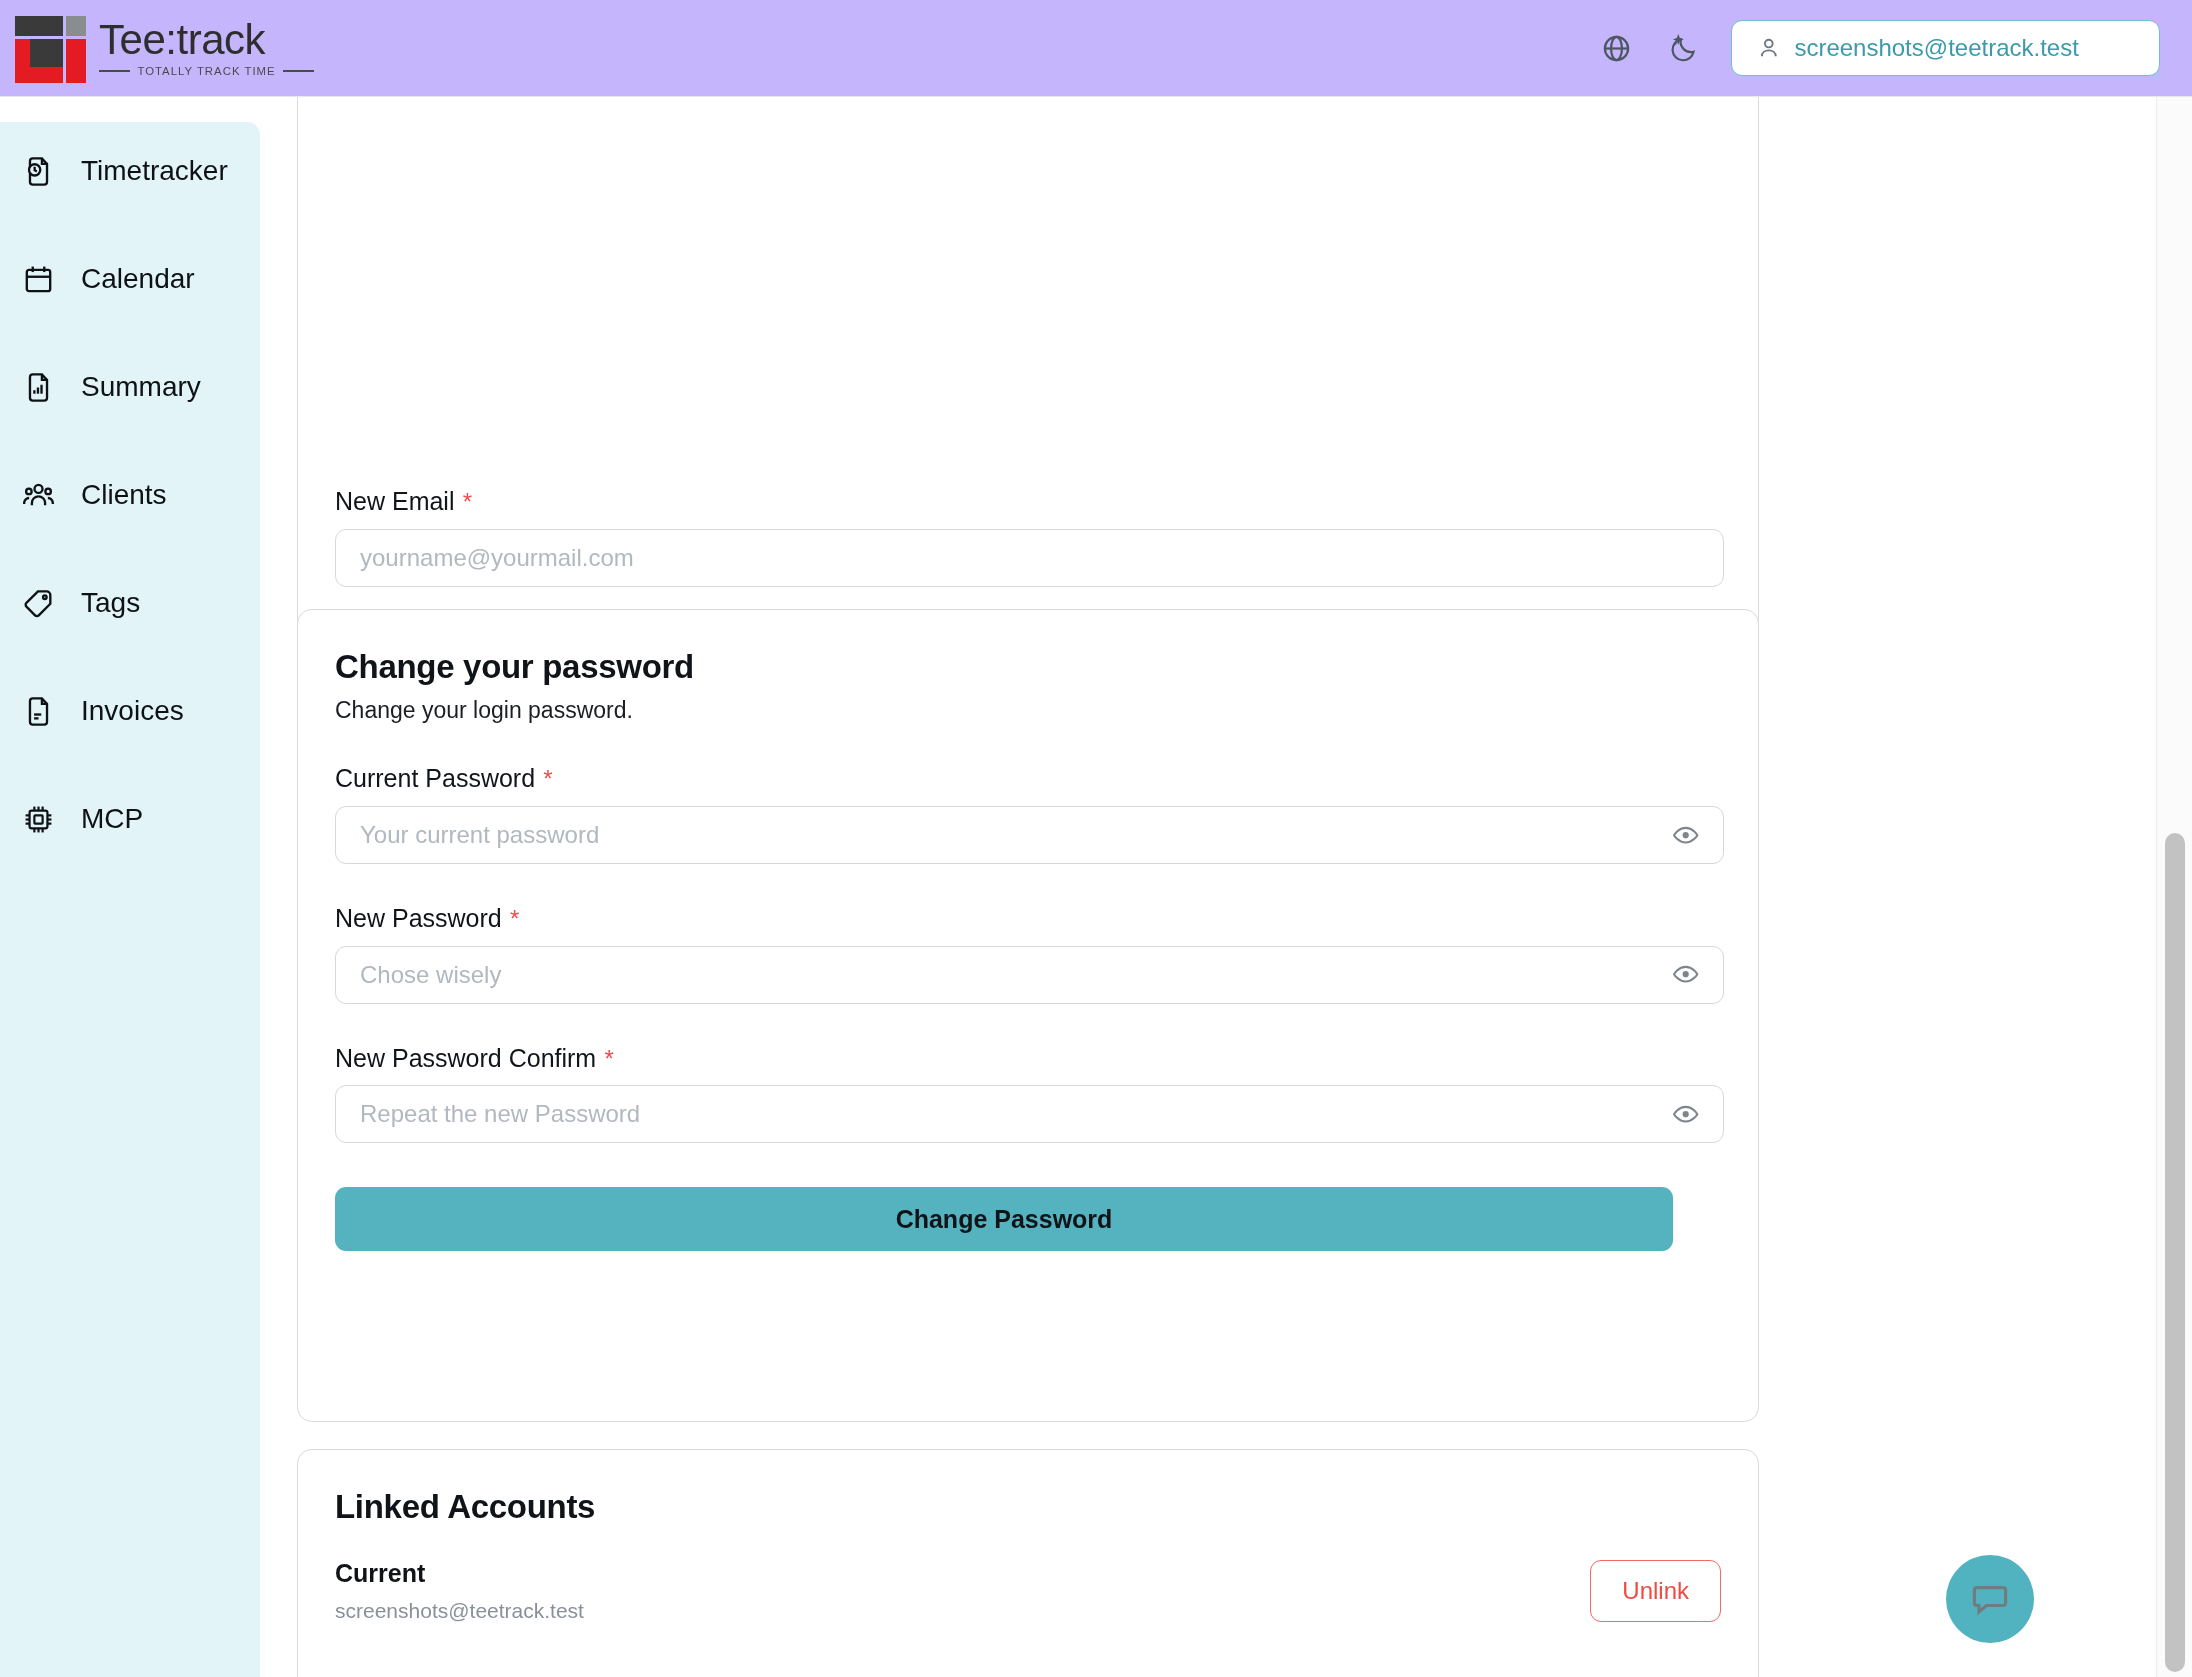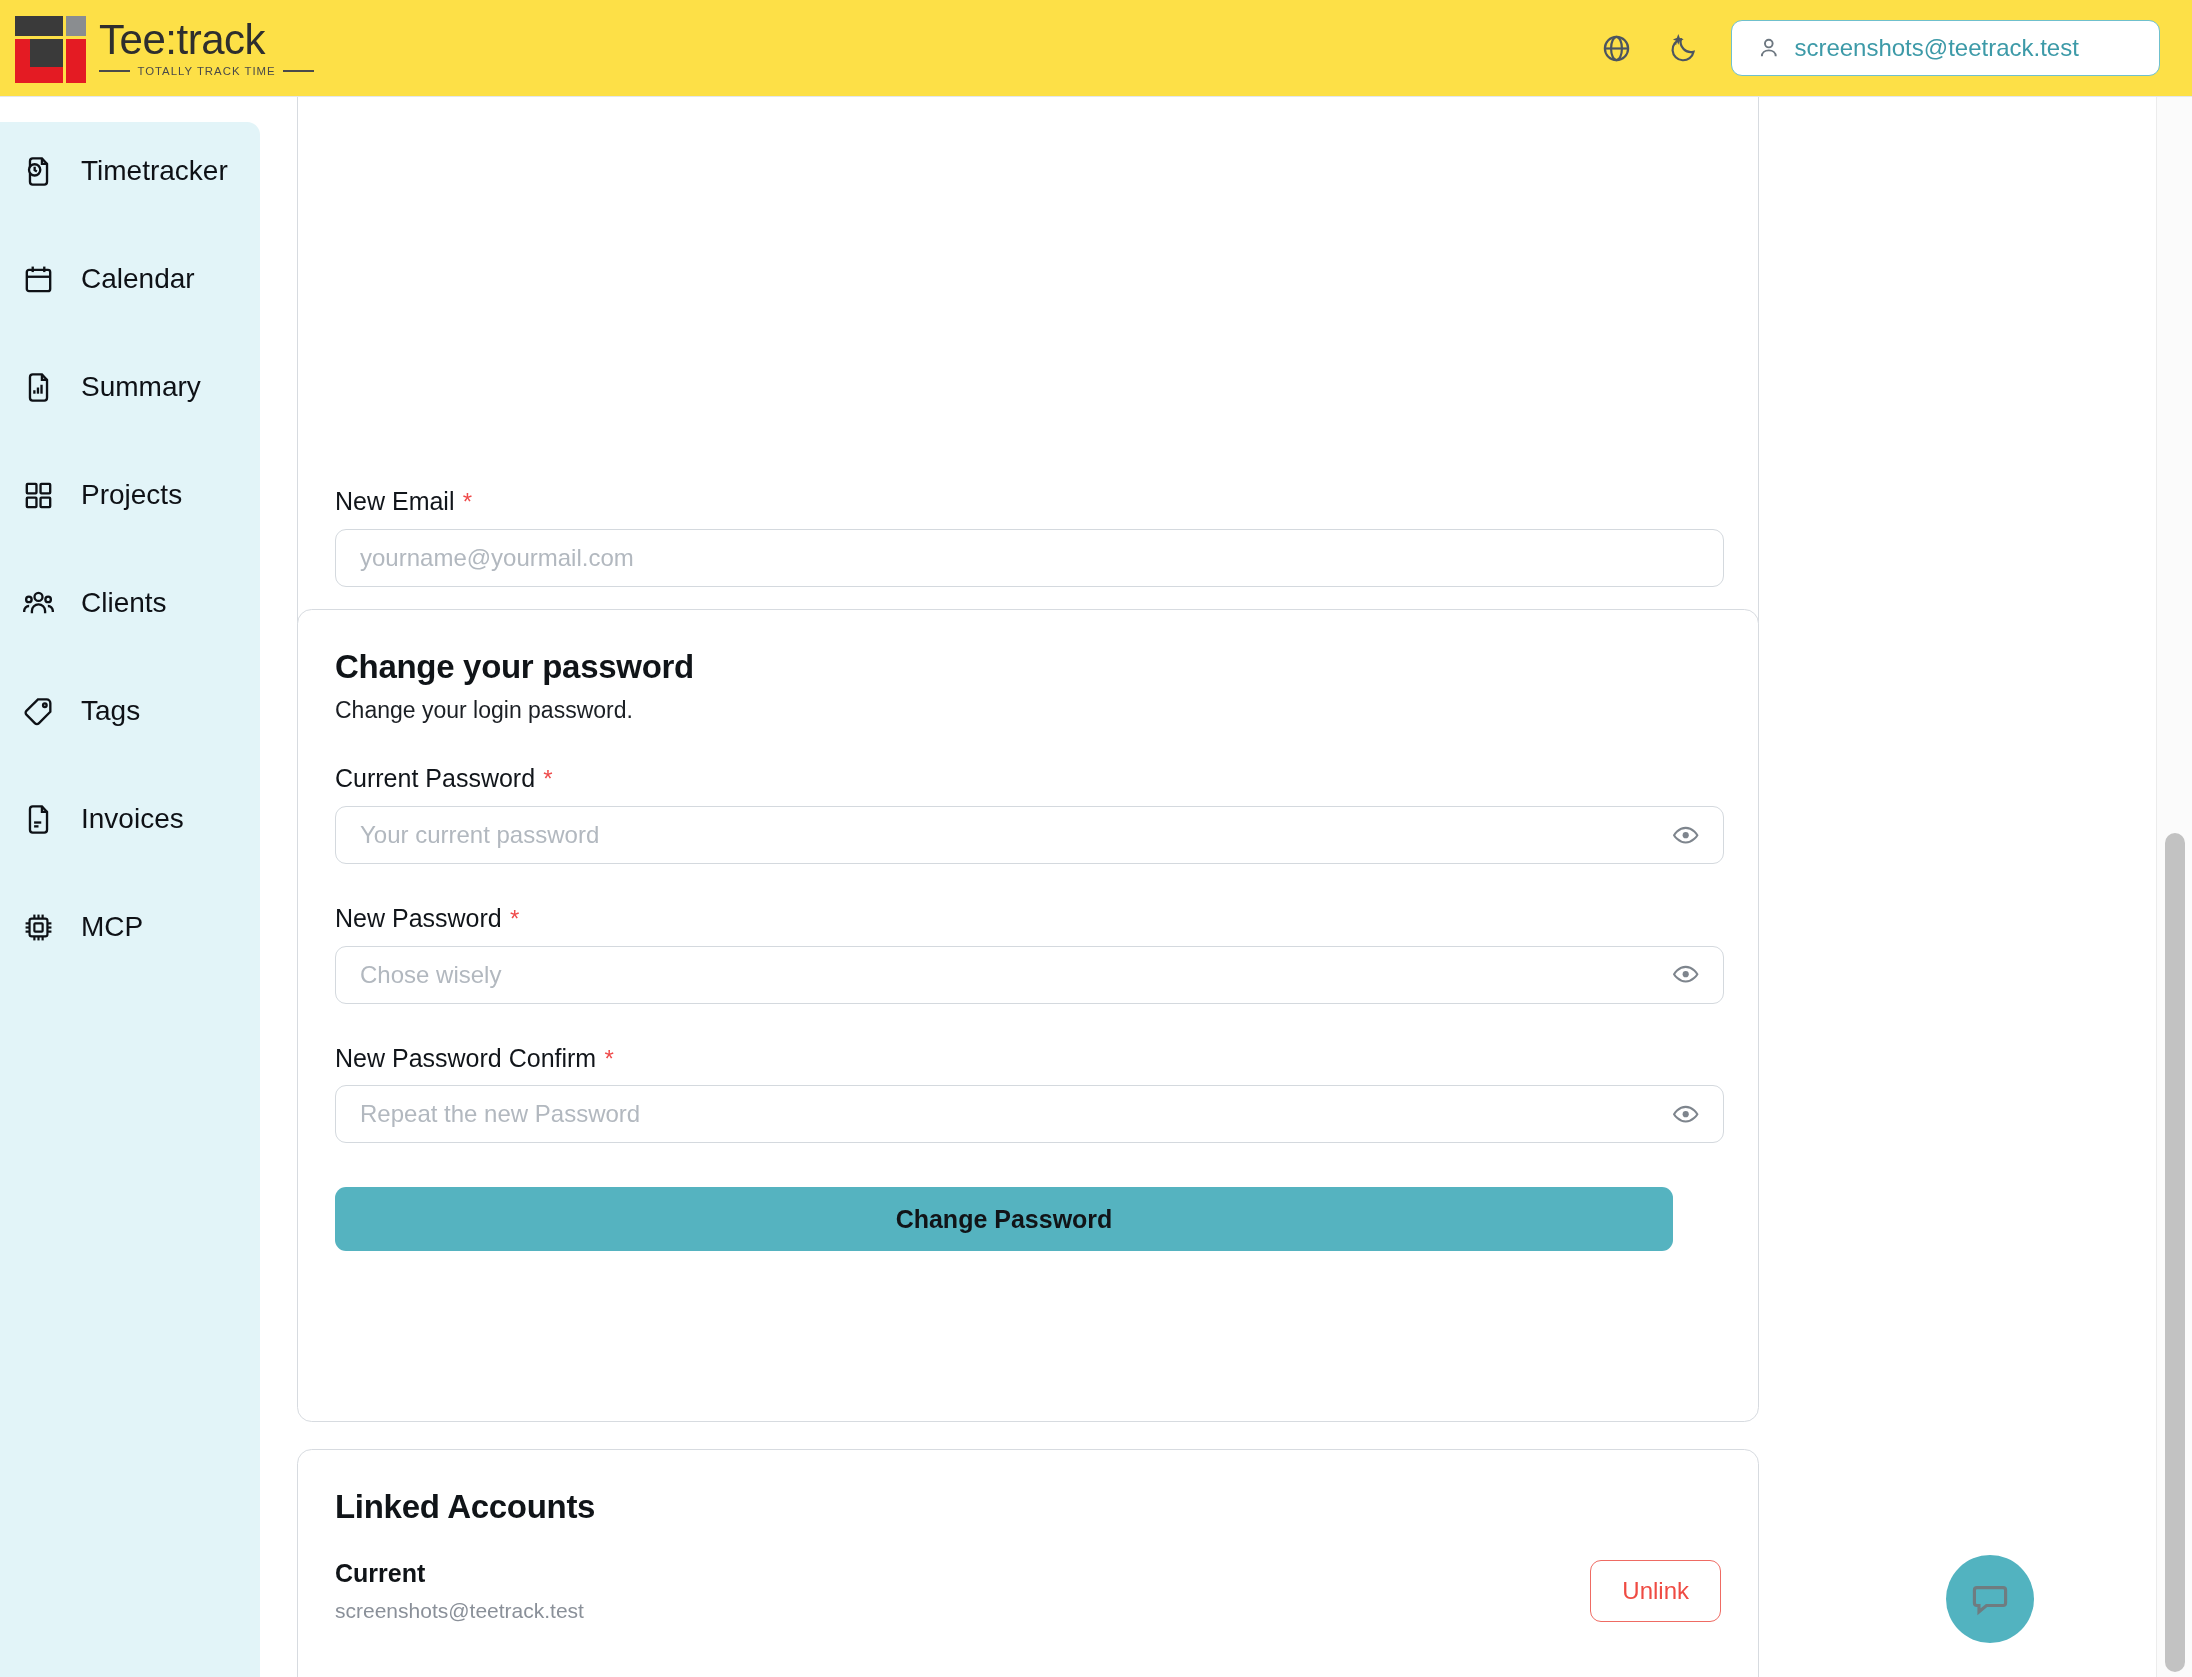--- a/index.html
+++ b/index.html
@@ -17,21 +17,21 @@
     height: 1678px;
     background: #ffffff;
   }
 
   
   #header {
     position: absolute;
     top: 0; left: 0;
     width: 2193px;
     height: 97px;
-    background: #fde047;
+    background: #c4b5fd;
     border-bottom: 1.8px solid #e4e7ec;
     display: flex;
     align-items: center;
     justify-content: space-between;
     padding: 0 33px 0 7.3px;
   }
   .brand { display: flex; align-items: center; gap: 12.8px; }
   .logo-mark {
     position: relative;
     width: 79px;
@@ -336,31 +336,20 @@
           <path d="M14.5 2.5H7.8A2 2 0 0 0 5.8 4.5v15A2 2 0 0 0 7.8 21.5h8.4a2 2 0 0 0 2-2V6.5z"></path>
           <path d="M14.5 2.5V6.5h4"></path>
           <line x1="9" y1="16.5" x2="9" y2="14"></line>
           <line x1="11.6" y1="16.5" x2="11.6" y2="12"></line>
           <line x1="14.2" y1="16.5" x2="14.2" y2="10"></line>
         </svg>
       </span>
       <span class="nav-label">Summary</span>
     </div>
 
-    <div class="nav-item">
-      <span class="nav-icon">
-        <svg width="33" height="33" viewBox="0 0 24 24" fill="none" stroke="#0e1116" stroke-width="1.7">
-          <rect x="3.5" y="3.5" width="7" height="7" rx="0.6"></rect>
-          <rect x="13.5" y="3.5" width="7" height="7" rx="0.6"></rect>
-          <rect x="3.5" y="13.5" width="7" height="7" rx="0.6"></rect>
-          <rect x="13.5" y="13.5" width="7" height="7" rx="0.6"></rect>
-        </svg>
-      </span>
-      <span class="nav-label">Projects</span>
-    </div>
 
     <div class="nav-item">
       <span class="nav-icon">
         <svg width="33" height="33" viewBox="0 0 24 24" fill="none" stroke="#0e1116" stroke-width="1.7">
           <circle cx="12" cy="7.2" r="2.9"></circle>
           <path d="M7.2 19v-1.6a4.8 4.8 0 0 1 9.6 0V19"></path>
           <circle cx="5" cy="9" r="2"></circle>
           <path d="M1.6 18.2v-1a3.5 3.5 0 0 1 3.6-3.4"></path>
           <circle cx="19" cy="9" r="2"></circle>
           <path d="M22.4 18.2v-1a3.5 3.5 0 0 0-3.6-3.4"></path>

